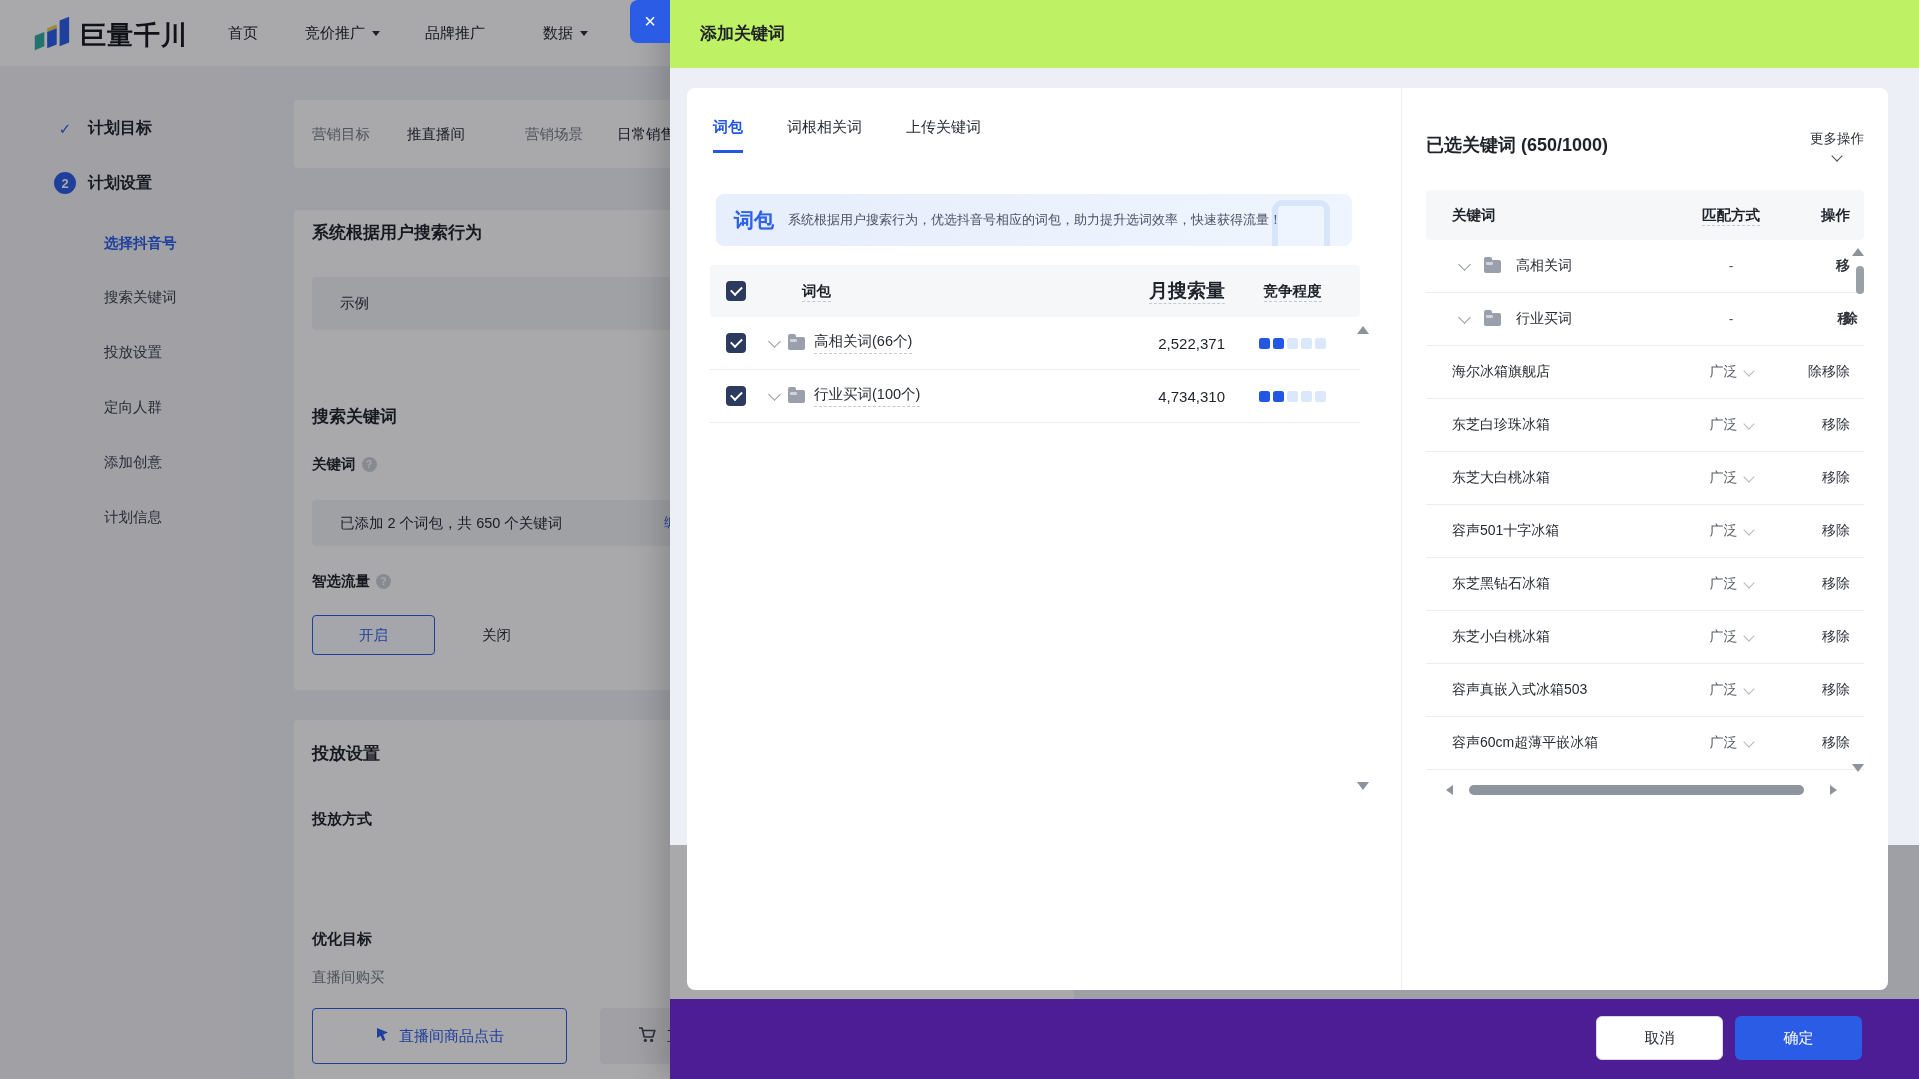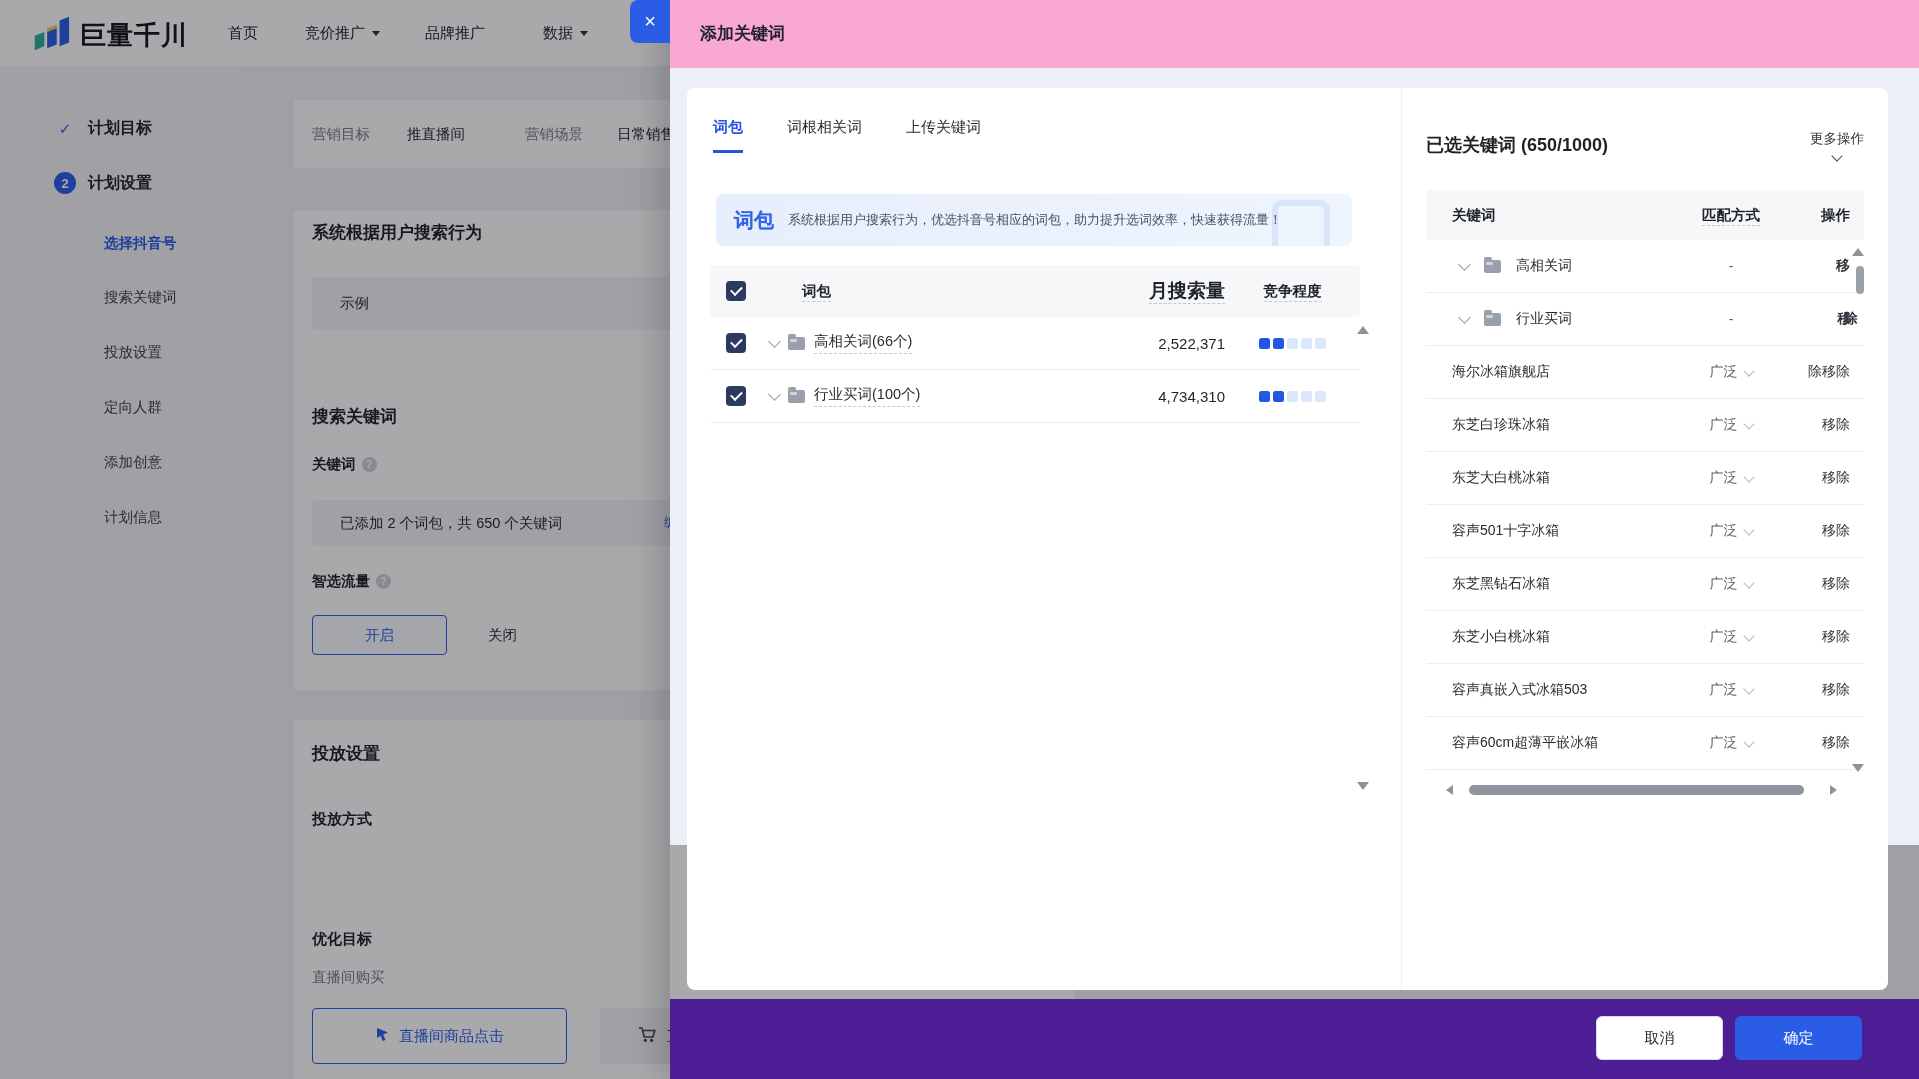--- a/index.html
+++ b/index.html
@@ -28,34 +28,34 @@
   .bar-label{position:absolute;top:0;height:68px;line-height:68px;font-size:14.5px;color:#767b83;white-space:nowrap;}
   .bar-value{position:absolute;top:0;height:68px;line-height:68px;font-size:14.5px;color:#23272e;white-space:nowrap;}
   .card2{left:54px;top:144px;width:780px;height:480px;}
   .card3{left:54px;top:654px;width:780px;height:425px;}
   .sec-title{position:absolute;font-size:17px;font-weight:700;color:#1f2329;white-space:nowrap;}
   .fld-label{position:absolute;font-size:14.5px;font-weight:700;color:#1f2329;display:flex;align-items:center;gap:6px;white-space:nowrap;}
   .help{display:inline-block;width:15px;height:15px;border-radius:50%;background:#ccd0d8;position:relative;}
   .help::before{content:"?";position:absolute;inset:0;color:#fff;font-size:10px;font-weight:700;text-align:center;line-height:15px;}
   .ghost-input{position:absolute;background:#f2f3f5;border-radius:4px;display:flex;align-items:center;font-size:14.5px;color:#272b33;padding-left:28px;box-sizing:border-box;}
   .edit-link{position:absolute;color:#2b5ce6;font-size:14px;white-space:nowrap;}
-  .seg-btn{position:absolute;width:135px;height:40px;border-radius:4px;display:flex;align-items:center;justify-content:center;font-size:14.5px;box-sizing:border-box;font-family:Liberation Serif, serif;}
+  .seg-btn{position:absolute;width:123px;height:40px;border-radius:4px;display:flex;align-items:center;justify-content:center;font-size:14.5px;box-sizing:border-box;font-family:Liberation Serif, serif;}
   .seg-on{border:1px solid #2b5ce6;color:#2b5ce6;background:rgba(43,92,230,0.03);}
   .seg-off{color:#2a2e36;}
   .opt-btn{position:absolute;border:1px solid #2b5ce6;border-radius:4px;color:#2b5ce6;font-size:15px;display:flex;align-items:center;box-sizing:border-box;background:#fff;}
   .opt-btn-gray{position:absolute;background:#f1f2f4;border-radius:4px;color:#2a2e36;font-size:15px;display:flex;align-items:center;box-sizing:border-box;}
   .coin{position:absolute;left:165px;top:13px;width:63px;height:46px;}
   .coin .dark{position:absolute;right:18px;top:-10px;width:30px;height:30px;border-radius:50%;background:#1f3fc8;}
   .coin .light{position:absolute;left:0;top:0;width:46px;height:46px;border-radius:50%;background:rgba(170,190,238,0.85);color:#fff;font-size:26px;font-weight:700;text-align:center;line-height:46px;}
   
   .overlay{position:absolute;inset:0;background:rgba(8,10,16,0.35);z-index:5;}
   
   .modal{position:absolute;top:0;left:670px;width:1249px;height:1079px;z-index:10;box-shadow:-10px 0 30px rgba(0,0,0,0.18);}
   .close-btn{position:absolute;left:-40px;top:0;width:40px;height:43px;background:#2b5ce6;border-radius:8px 0 0 8px;color:#fff;font-size:20px;display:flex;align-items:center;justify-content:center;cursor:pointer;}
-  .m-header{position:absolute;top:0;left:0;right:0;height:68px;background:#f9a8d4;}
+  .m-header{position:absolute;top:0;left:0;right:0;height:68px;background:#bef264;}
   .m-title{position:absolute;left:30px;top:0;height:68px;line-height:68px;font-size:17px;font-weight:700;color:#1f2329;}
   .m-body{position:absolute;top:68px;left:0;right:0;height:777px;background:#edeff6;}
   .m-card{position:absolute;top:20px;left:17px;width:1201px;height:902px;background:#fff;border-radius:8px;display:flex;}
   .pane-l{position:relative;width:715px;border-right:1px solid #eceef3;box-sizing:border-box;}
   .pane-r{position:relative;flex:1;}
   
   .tabs{position:absolute;top:30px;left:26px;display:flex;gap:44px;}
   .tab{font-size:15px;color:#272b33;padding-bottom:13px;}
   .tab.active{color:#2456e4;font-weight:700;border-bottom:3px solid #2456e4;}
   

